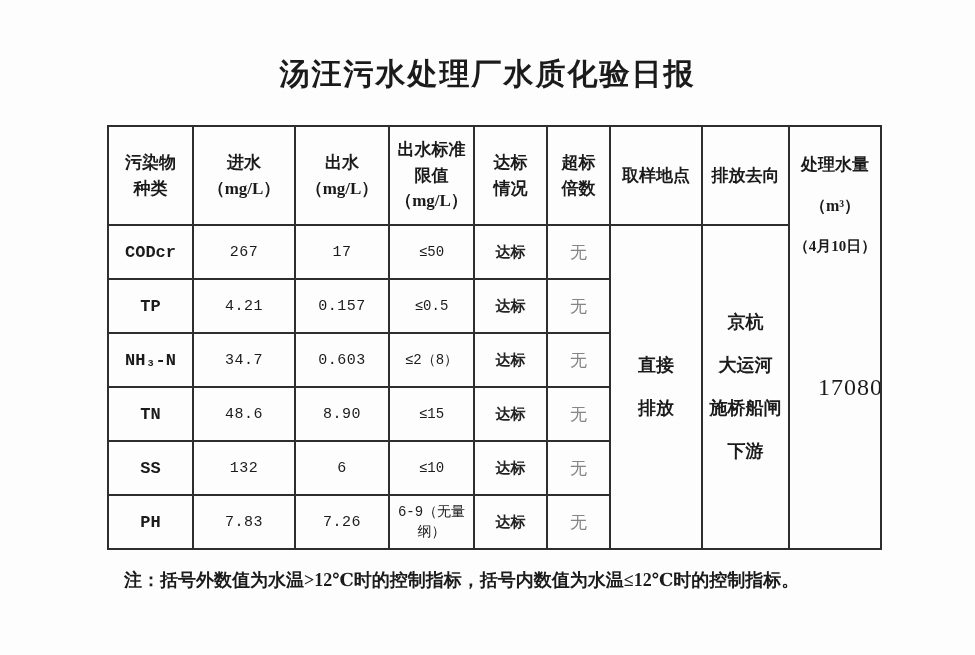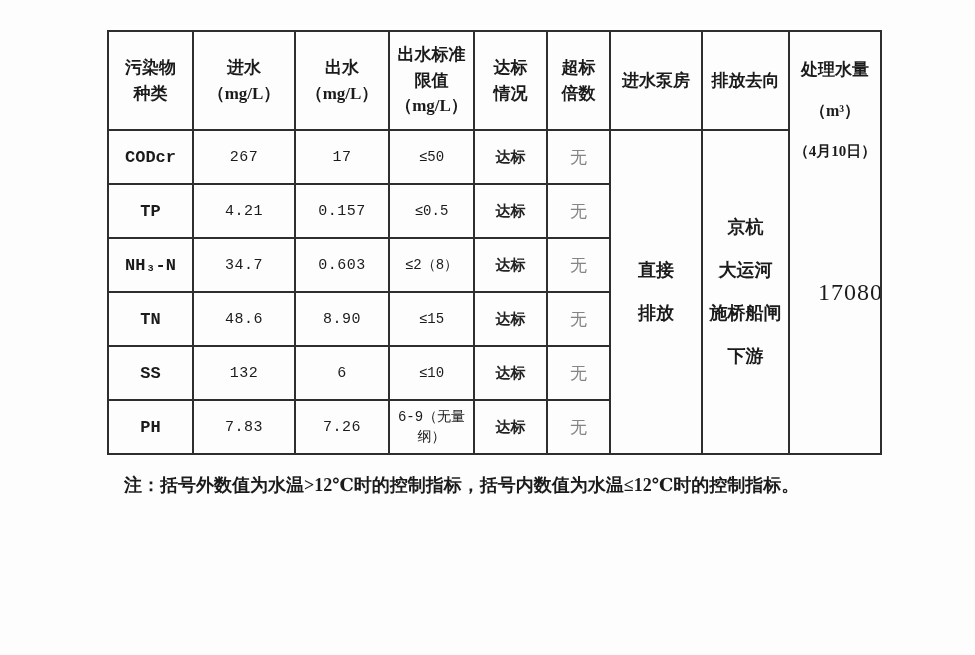--- a/index.html
+++ b/index.html
@@ -107,20 +107,21 @@
     margin: 18px 0 0 124px;
     font-size: 18px;
     font-weight: bold;
   }
 </style>
 </head>
 <body>
 
 <div class="page">
 
+  <div class="report-title">汤汪污水处理厂水质化验日报</div>
 
 
   <table class="report">
     <colgroup>
       <col style="width:85px">
         <col style="width:102px">
         <col style="width:94px">
       <col style="width:85px">
         <col style="width:73px">
         <col style="width:63px">
@@ -137,21 +138,21 @@
 （mg/L）</th>
       <th>出水
 （mg/L）</th>
       <th>出水标准
 限值
 （mg/L）</th>
       <th>达标
 情况</th>
       <th>超标
 倍数</th>
-      <th>进水泵房</th>
+      <th>取样地点</th>
       <th>排放去向</th>
       <td class="c-vol" rowspan="7">
         <div class="vol-head">
           <span class="vol-title">处理水量</span>
           <span class="vol-unit">（m³）</span>
           <span class="vol-date">（4月10日）</span>
         </div>
         <div class="vol-value">170806</div>
       </td>
     </tr>

